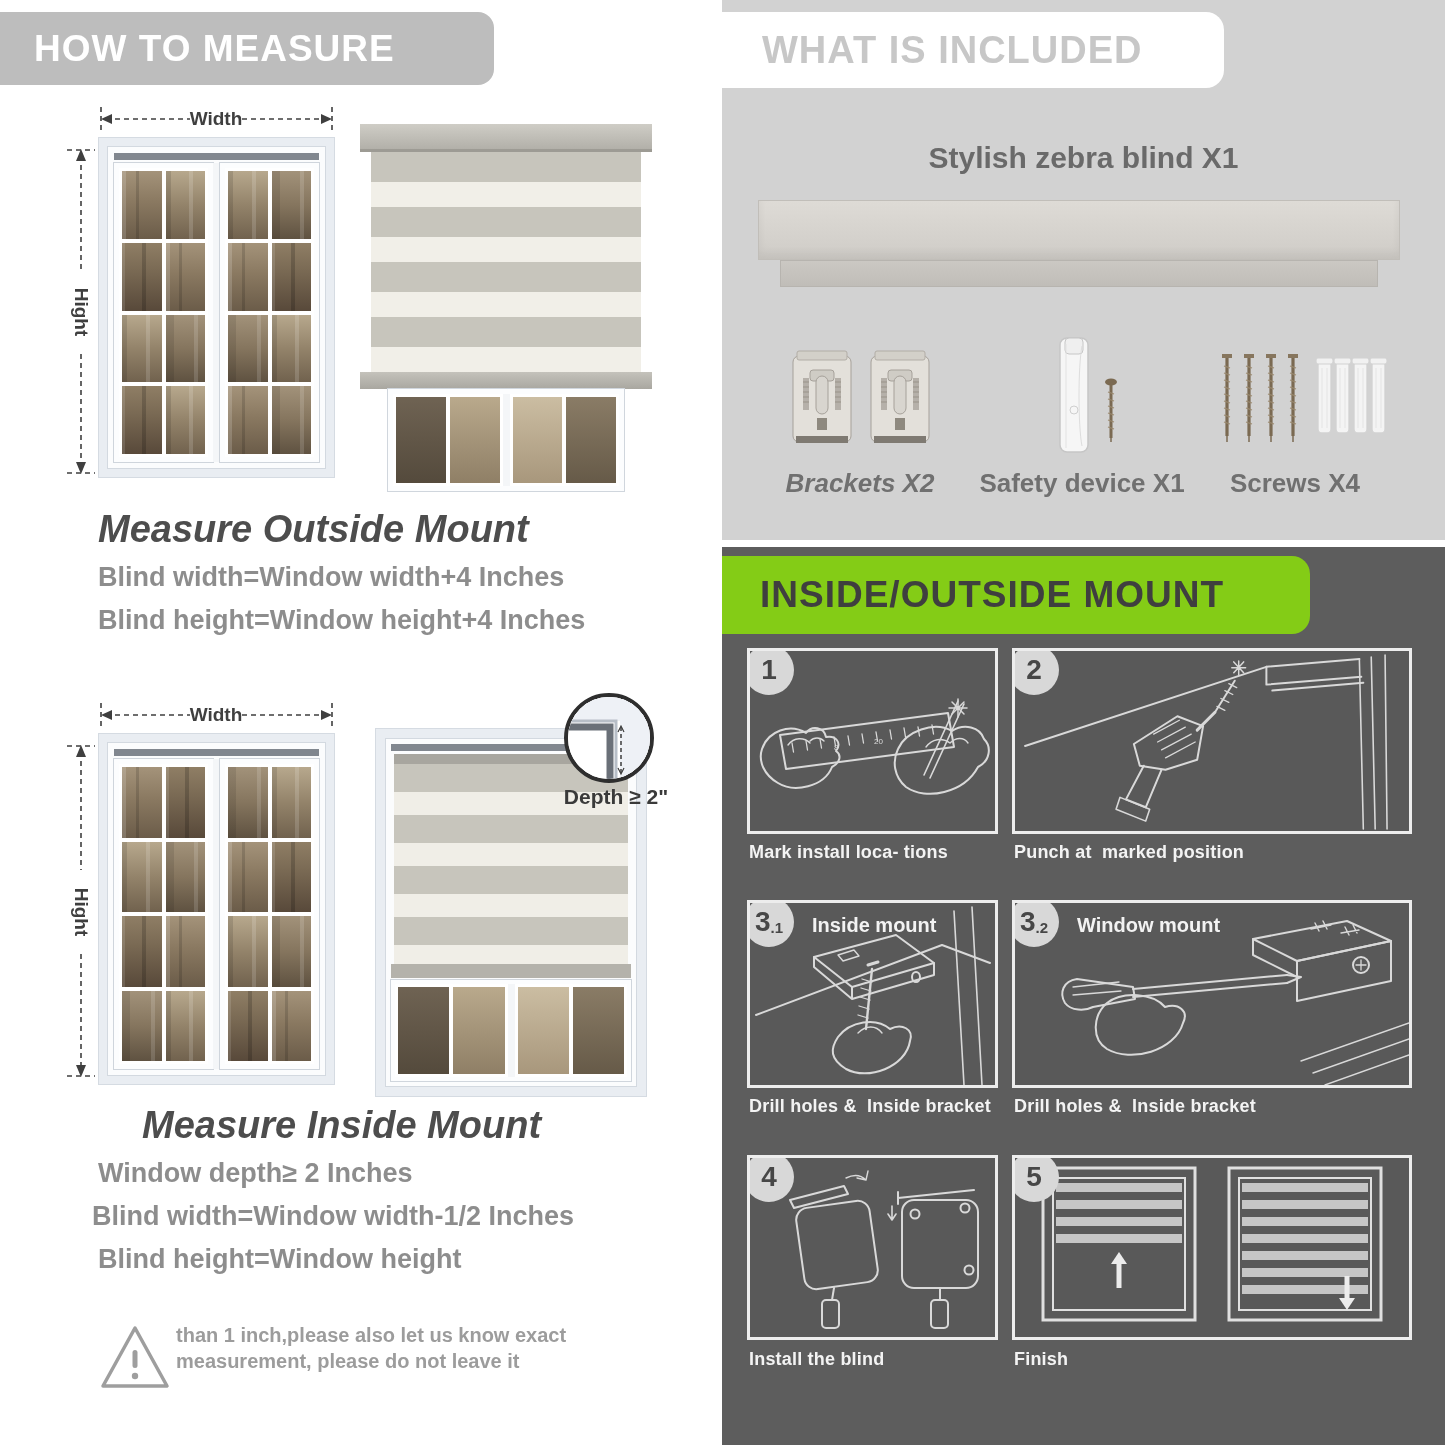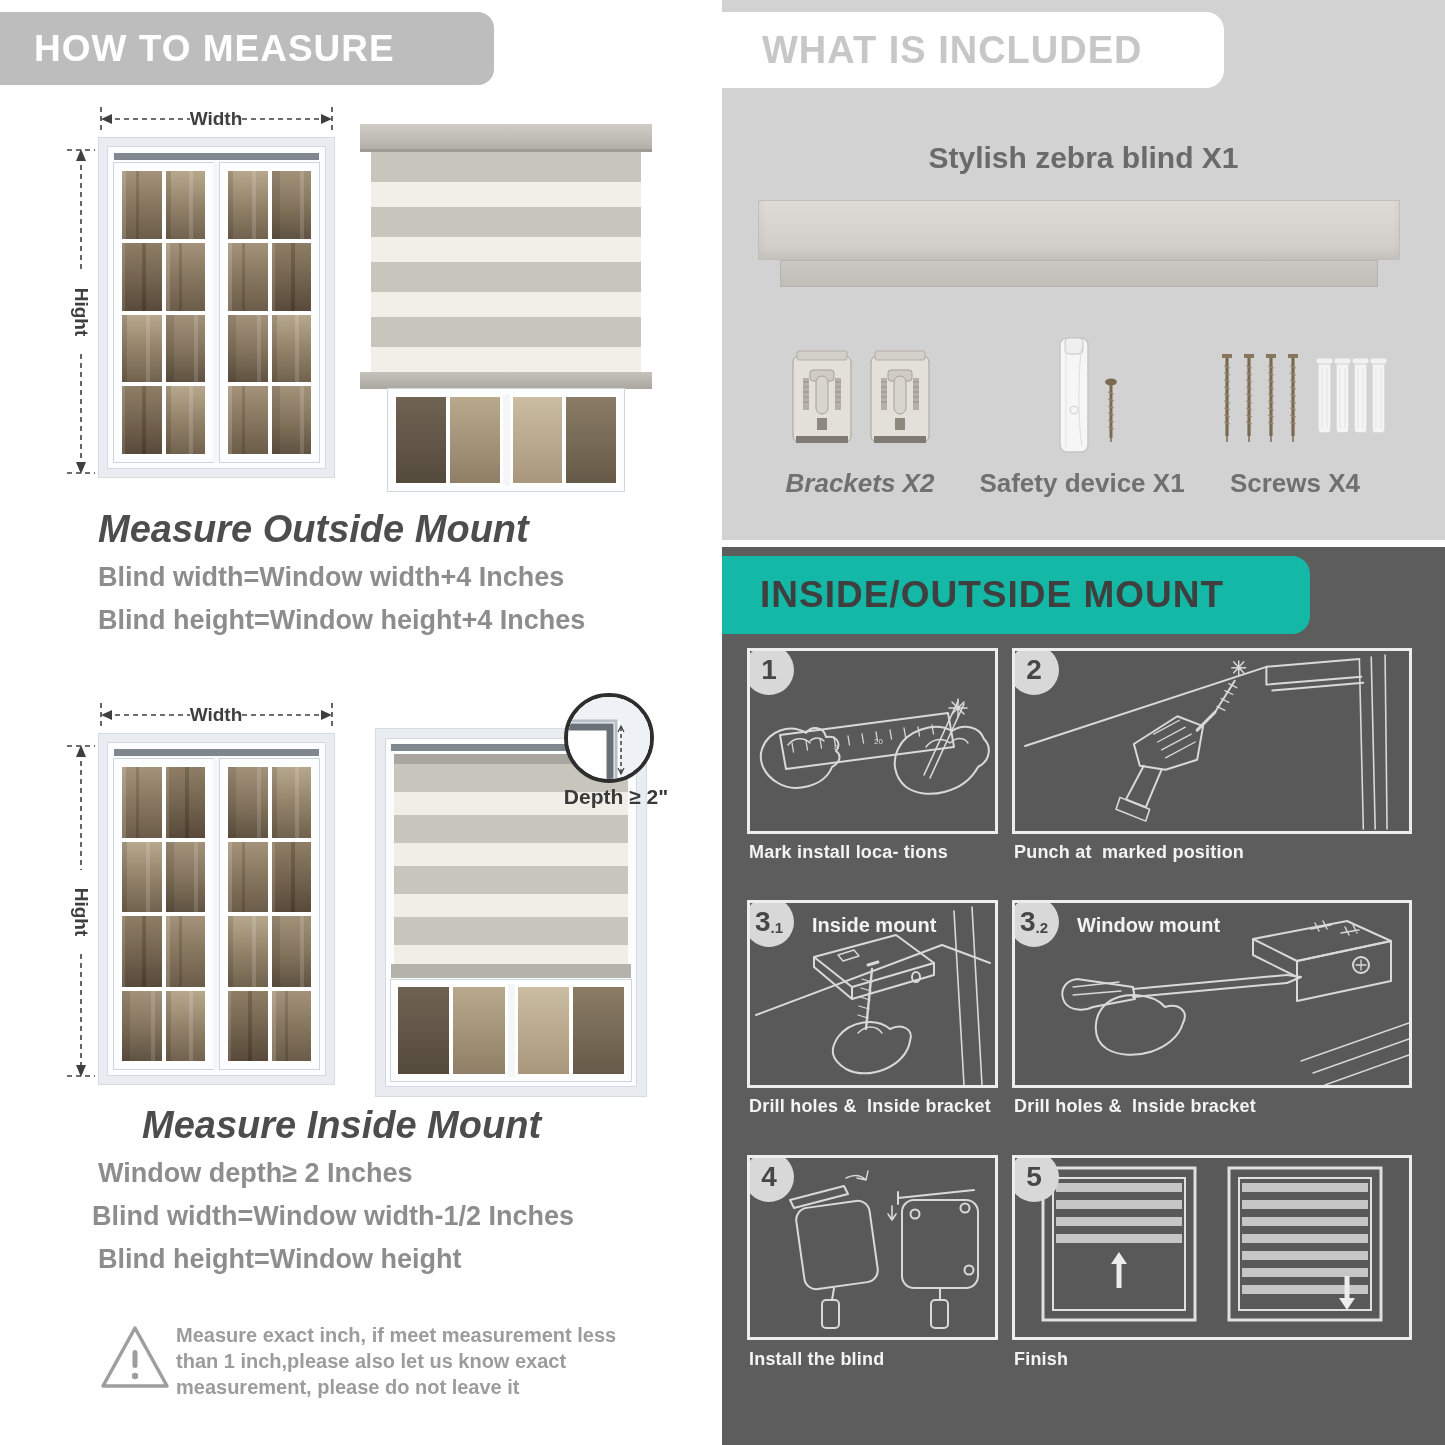--- a/index.html
+++ b/index.html
@@ -3,21 +3,21 @@
 <meta charset="utf-8">
 <style>
   html,body{margin:0;padding:0;background:#fff;}
   #root{position:relative;width:1445px;height:1445px;background:#ffffff;
         font-family:"Liberation Sans","DejaVu Sans",sans-serif;overflow:hidden;}
   .abs{position:absolute;}
   
   .banner{font-weight:bold;display:flex;align-items:center;box-sizing:border-box;letter-spacing:1px;}
   .banner-left{background:#bdbdbd;color:#ffffff;border-radius:0 16px 16px 0;font-size:37px;padding-left:34px;}
   .banner-included{background:#ffffff;color:#c7c7c7;border-radius:0 18px 18px 0;font-size:38px;padding-left:40px;}
-  .banner-mount{background:#14b8a6;color:#3f3f3f;border-radius:0 18px 18px 0;font-size:37px;padding-left:38px;}
+  .banner-mount{background:#84cc16;color:#3f3f3f;border-radius:0 18px 18px 0;font-size:37px;padding-left:38px;}
   
   .h-title{font-size:38px;font-weight:bold;color:#4d4d4d;margin:0;font-style:italic;}
   .h-line{font-size:27px;font-weight:bold;color:#8d8d8d;margin:0;}
   .warn-line{font-size:20px;font-weight:bold;color:#9c9c9c;line-height:26px;}
   .depth-label{font-size:21px;font-weight:bold;color:#3a3a3a;text-align:center;z-index:6;}
   
   .window{background:#e9edf2;border:1px solid #d5dbe2;box-sizing:border-box;padding:8px;}
   .win-white{width:100%;height:100%;background:#fbfcfd;border:1px solid #d3d9e0;box-sizing:border-box;padding:6px;}
   .lintel{height:7px;background:#81878f;margin-bottom:3px;}
   .sashes{display:flex;height:calc(100% - 10px);}
@@ -234,21 +234,20 @@
   <p class="abs h-line" style="left:98px;top:1158px;">Window depth≥ 2 Inches</p>
   <p class="abs h-line" style="left:92px;top:1201px;">Blind width=Window width-1/2 Inches</p>
   <p class="abs h-line" style="left:98px;top:1244px;">Blind height=Window height</p>
 
   <svg class="abs" style="left:98px;top:1320px;" width="74" height="76" viewBox="0 0 74 76">
     <path d="M37,8 L69,66 L5,66 Z" fill="none" stroke="#9e9e9e" stroke-width="3.5" stroke-linejoin="round"></path>
     <rect x="34.5" y="30" width="5" height="18" rx="2.5" fill="#9e9e9e"></rect>
     <circle cx="37" cy="56" r="3.2" fill="#9e9e9e"></circle>
   </svg>
   <div class="abs" style="left:176px;top:1322px;width:470px;">
-    <div class="warn-line">Measure exact inch, if meet measurement less</div>
     <div class="warn-line">than 1 inch,please also let us know exact</div>
     <div class="warn-line">measurement, please do not leave it</div>
   </div>
 
   <div class="abs right-top-bg" style="left:722px;top:0;width:723px;height:540px;"></div>
 
   <div class="abs banner banner-included" style="left:722px;top:12px;width:502px;height:76px;text-align:right;">
     <span>WHAT IS INCLUDED</span>
   </div>
 

